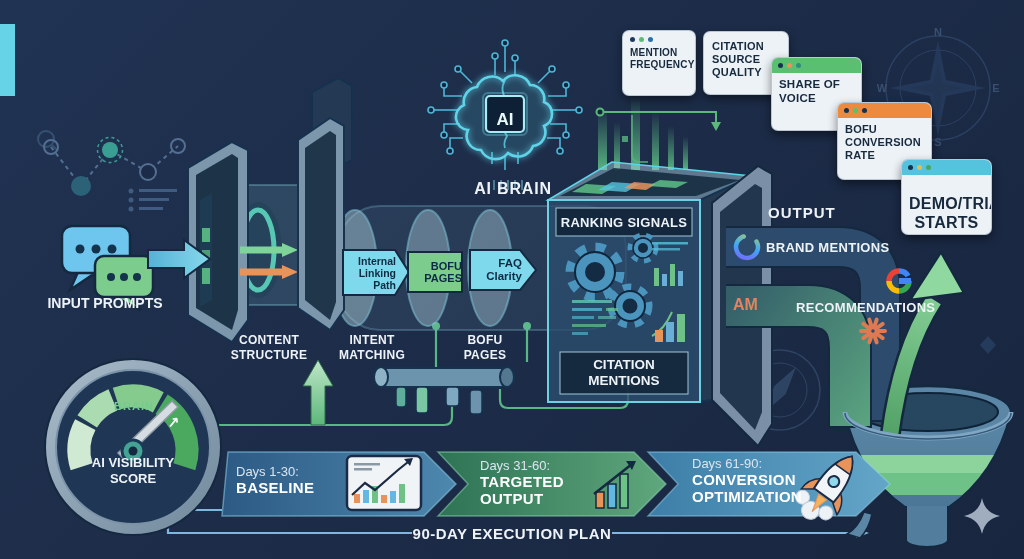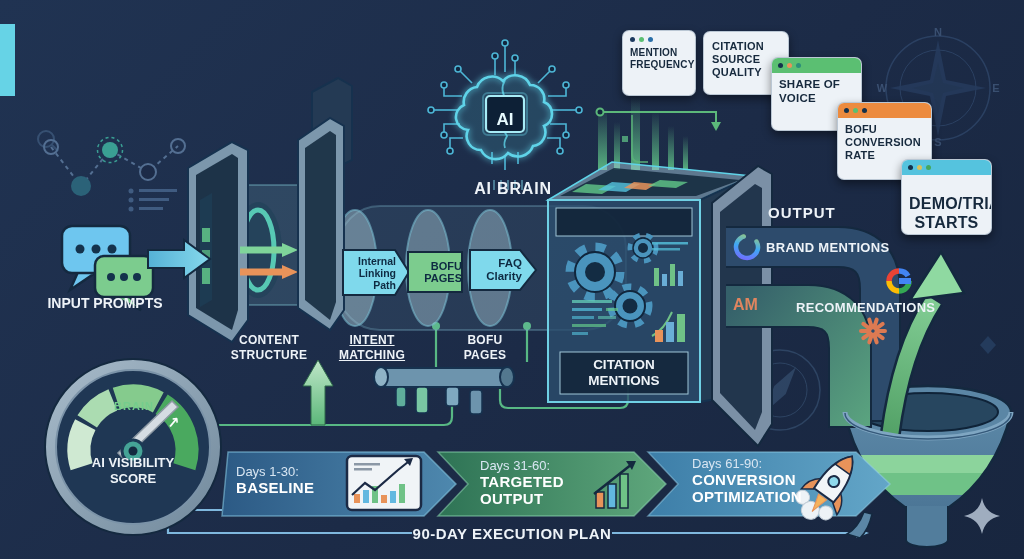--- a/index.html
+++ b/index.html
@@ -412,23 +412,24 @@
 <div class="txt center" style="left:46px;top:295px;width:118px;font-size:14px;line-height:1.25;">INPUT PROMPTS</div>
 
 <div class="txt center" style="left:486px;top:110px;width:38px;font-size:17px;color:#e8fbff;z-index:3;">AI</div>
 <div class="txt center" style="left:462px;top:160px;width:102px;font-size:16px;letter-spacing:.8px;margin-top:20px;">AI BRAIN</div>
 
 <div class="tag-txt" style="left:344px;top:253px;width:52px;height:42px;font-size:10.5px;">Internal Linking Path</div>
 <div class="tag-txt" style="left:408px;top:252px;width:54px;height:40px;font-size:11px;">BOFU PAGES</div>
 <div class="tag-txt" style="left:470px;top:250px;width:52px;height:40px;font-size:11.5px;">FAQ Clarity</div>
 
 <div class="txt stage-label" style="left:219px;top:333px;width:100px;">CONTENT STRUCTURE</div>
-<div class="txt stage-label" style="left:327px;top:333px;width:90px;text-decoration:underline;">INTENT MATCHING</div>
+<div class="txt stage-label" style="left:327px;top:333px;width:90px;">INTENT MATCHING</div>
 <div class="txt stage-label" style="left:450px;top:333px;width:70px;">BOFU PAGES</div>
 
+<div class="txt center" style="left:556px;top:208px;width:136px;height:28px;font-size:13px;letter-spacing:.3px;display:flex;align-items:center;justify-content:center;">RANKING SIGNALS</div>
 <div class="txt center" style="left:560px;top:352px;width:128px;height:42px;font-size:13.5px;line-height:1.2;display:flex;align-items:center;justify-content:center;">CITATION MENTIONS</div>
 
 <div class="card" style="left:622px;top:30px;width:72px;height:64px;z-index:3;">
   <div class="dots">
     <span class="dot" style="background:#1d3a5f"></span>
         <span class="dot" style="background:#5bbf72"></span>
         <span class="dot" style="background:#2a6fa8"></span>
   </div>
   <div class="body" style="font-size:10px;">MENTION FREQUENCY</div>
 </div>

